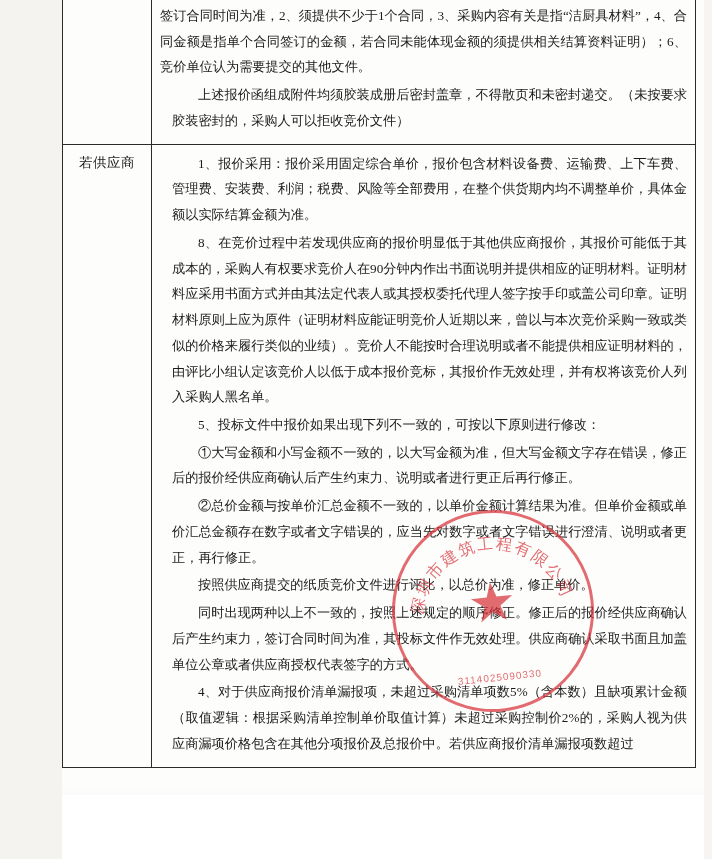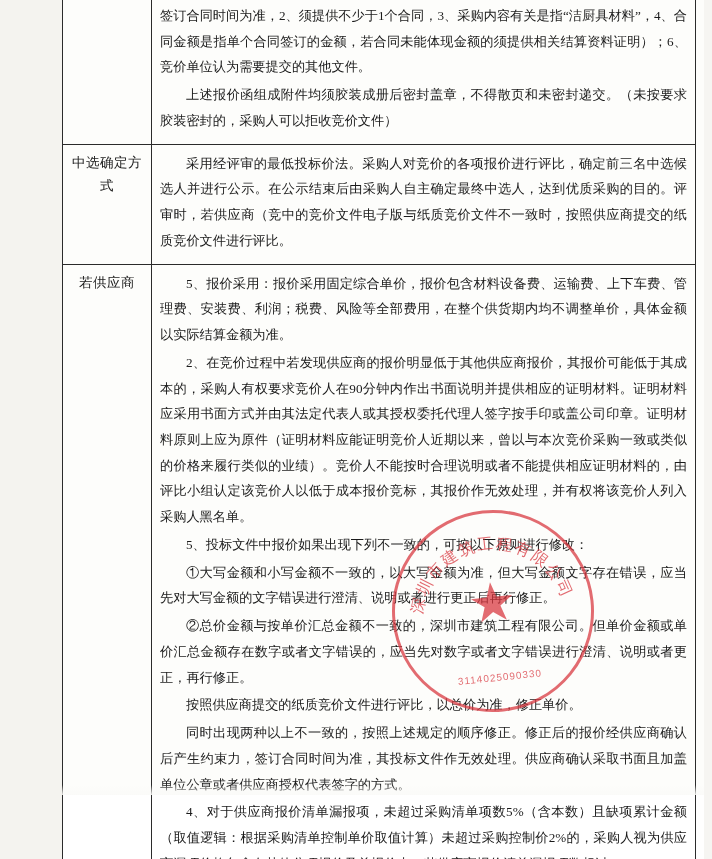--- a/index.html
+++ b/index.html
@@ -60,20 +60,21 @@
     line-height: 1.95;
     text-align: justify;
     text-justify: inter-ideograph;
   }
   .p {
     margin: 0 0 2px 0;
     text-indent: 0;
   }
   .p.indent {
     text-indent: 26px;
+    margin-left: 12px;
   }
   .cell-top-partial {
     padding-top: 2px;
   }
   
   .seal {
     position: absolute;
     left: 392px;
     top: 510px;
     width: 196px;
@@ -145,36 +146,28 @@
       <td class="label-cell">
         <span></span>
       </td>
       <td class="content-cell cell-top-partial">
         <p class="p">签订合同时间为准，2、须提供不少于1个合同，3、采购内容有关是指“洁厨具材料”，4、合同金额是指单个合同签订的金额，若合同未能体现金额的须提供相关结算资料证明）；6、竞价单位认为需要提交的其他文件。</p>
         <p class="p indent">上述报价函组成附件均须胶装成册后密封盖章，不得散页和未密封递交。（未按要求胶装密封的，采购人可以拒收竞价文件）</p>
       </td>
     </tr>
     <tr>
       <td class="label-cell">
-        <span>中选确定方式</span>
-      </td>
-      <td class="content-cell">
-        <p class="p indent">采用经评审的最低投标价法。采购人对竞价的各项报价进行评比，确定前三名中选候选人并进行公示。在公示结束后由采购人自主确定最终中选人，达到优质采购的目的。评审时，若供应商（竞中的竞价文件电子版与纸质竞价文件不一致时，按照供应商提交的纸质竞价文件进行评比。</p>
-      </td>
-    </tr>
-    <tr>
-      <td class="label-cell">
         <span>若供应商</span>
       </td>
       <td class="content-cell">
-        <p class="p indent">5、报价采用：报价采用固定综合单价，报价包含材料设备费、运输费、上下车费、管理费、安装费、利润；税费、风险等全部费用，在整个供货期内均不调整单价，具体金额以实际结算金额为准。</p>
-        <p class="p indent">2、在竞价过程中若发现供应商的报价明显低于其他供应商报价，其报价可能低于其成本的，采购人有权要求竞价人在90分钟内作出书面说明并提供相应的证明材料。证明材料应采用书面方式并由其法定代表人或其授权委托代理人签字按手印或盖公司印章。证明材料原则上应为原件（证明材料应能证明竞价人近期以来，曾以与本次竞价采购一致或类似的价格来履行类似的业绩）。竞价人不能按时合理说明或者不能提供相应证明材料的，由评比小组认定该竞价人以低于成本报价竞标，其报价作无效处理，并有权将该竞价人列入采购人黑名单。</p>
+        <p class="p indent">1、报价采用：报价采用固定综合单价，报价包含材料设备费、运输费、上下车费、管理费、安装费、利润；税费、风险等全部费用，在整个供货期内均不调整单价，具体金额以实际结算金额为准。</p>
+        <p class="p indent">8、在竞价过程中若发现供应商的报价明显低于其他供应商报价，其报价可能低于其成本的，采购人有权要求竞价人在90分钟内作出书面说明并提供相应的证明材料。证明材料应采用书面方式并由其法定代表人或其授权委托代理人签字按手印或盖公司印章。证明材料原则上应为原件（证明材料应能证明竞价人近期以来，曾以与本次竞价采购一致或类似的价格来履行类似的业绩）。竞价人不能按时合理说明或者不能提供相应证明材料的，由评比小组认定该竞价人以低于成本报价竞标，其报价作无效处理，并有权将该竞价人列入采购人黑名单。</p>
         <p class="p indent">5、投标文件中报价如果出现下列不一致的，可按以下原则进行修改：</p>
-        <p class="p indent">①大写金额和小写金额不一致的，以大写金额为准，但大写金额文字存在错误，应当先对大写金额的文字错误进行澄清、说明或者进行更正后再行修正。</p>
-        <p class="p indent">②总价金额与按单价汇总金额不一致的，深圳市建筑工程有限公司。但单价金额或单价汇总金额存在数字或者文字错误的，应当先对数字或者文字错误进行澄清、说明或者更正，再行修正。</p>
+        <p class="p indent">①大写金额和小写金额不一致的，以大写金额为准，但大写金额文字存在错误，修正后的报价经供应商确认后产生约束力、说明或者进行更正后再行修正。</p>
+        <p class="p indent">②总价金额与按单价汇总金额不一致的，以单价金额计算结果为准。但单价金额或单价汇总金额存在数字或者文字错误的，应当先对数字或者文字错误进行澄清、说明或者更正，再行修正。</p>
         <p class="p indent">按照供应商提交的纸质竞价文件进行评比，以总价为准，修正单价。</p>
         <p class="p indent">同时出现两种以上不一致的，按照上述规定的顺序修正。修正后的报价经供应商确认后产生约束力，签订合同时间为准，其投标文件作无效处理。供应商确认采取书面且加盖单位公章或者供应商授权代表签字的方式。</p>
         <p class="p indent">4、对于供应商报价清单漏报项，未超过采购清单项数5%（含本数）且缺项累计金额（取值逻辑：根据采购清单控制单价取值计算）未超过采购控制价2%的，采购人视为供应商漏项价格包含在其他分项报价及总报价中。若供应商报价清单漏报项数超过</p>
       </td>
     </tr>
   </tbody>
     </table>
 
   <div class="seal">
     <div class="seal-inner">

